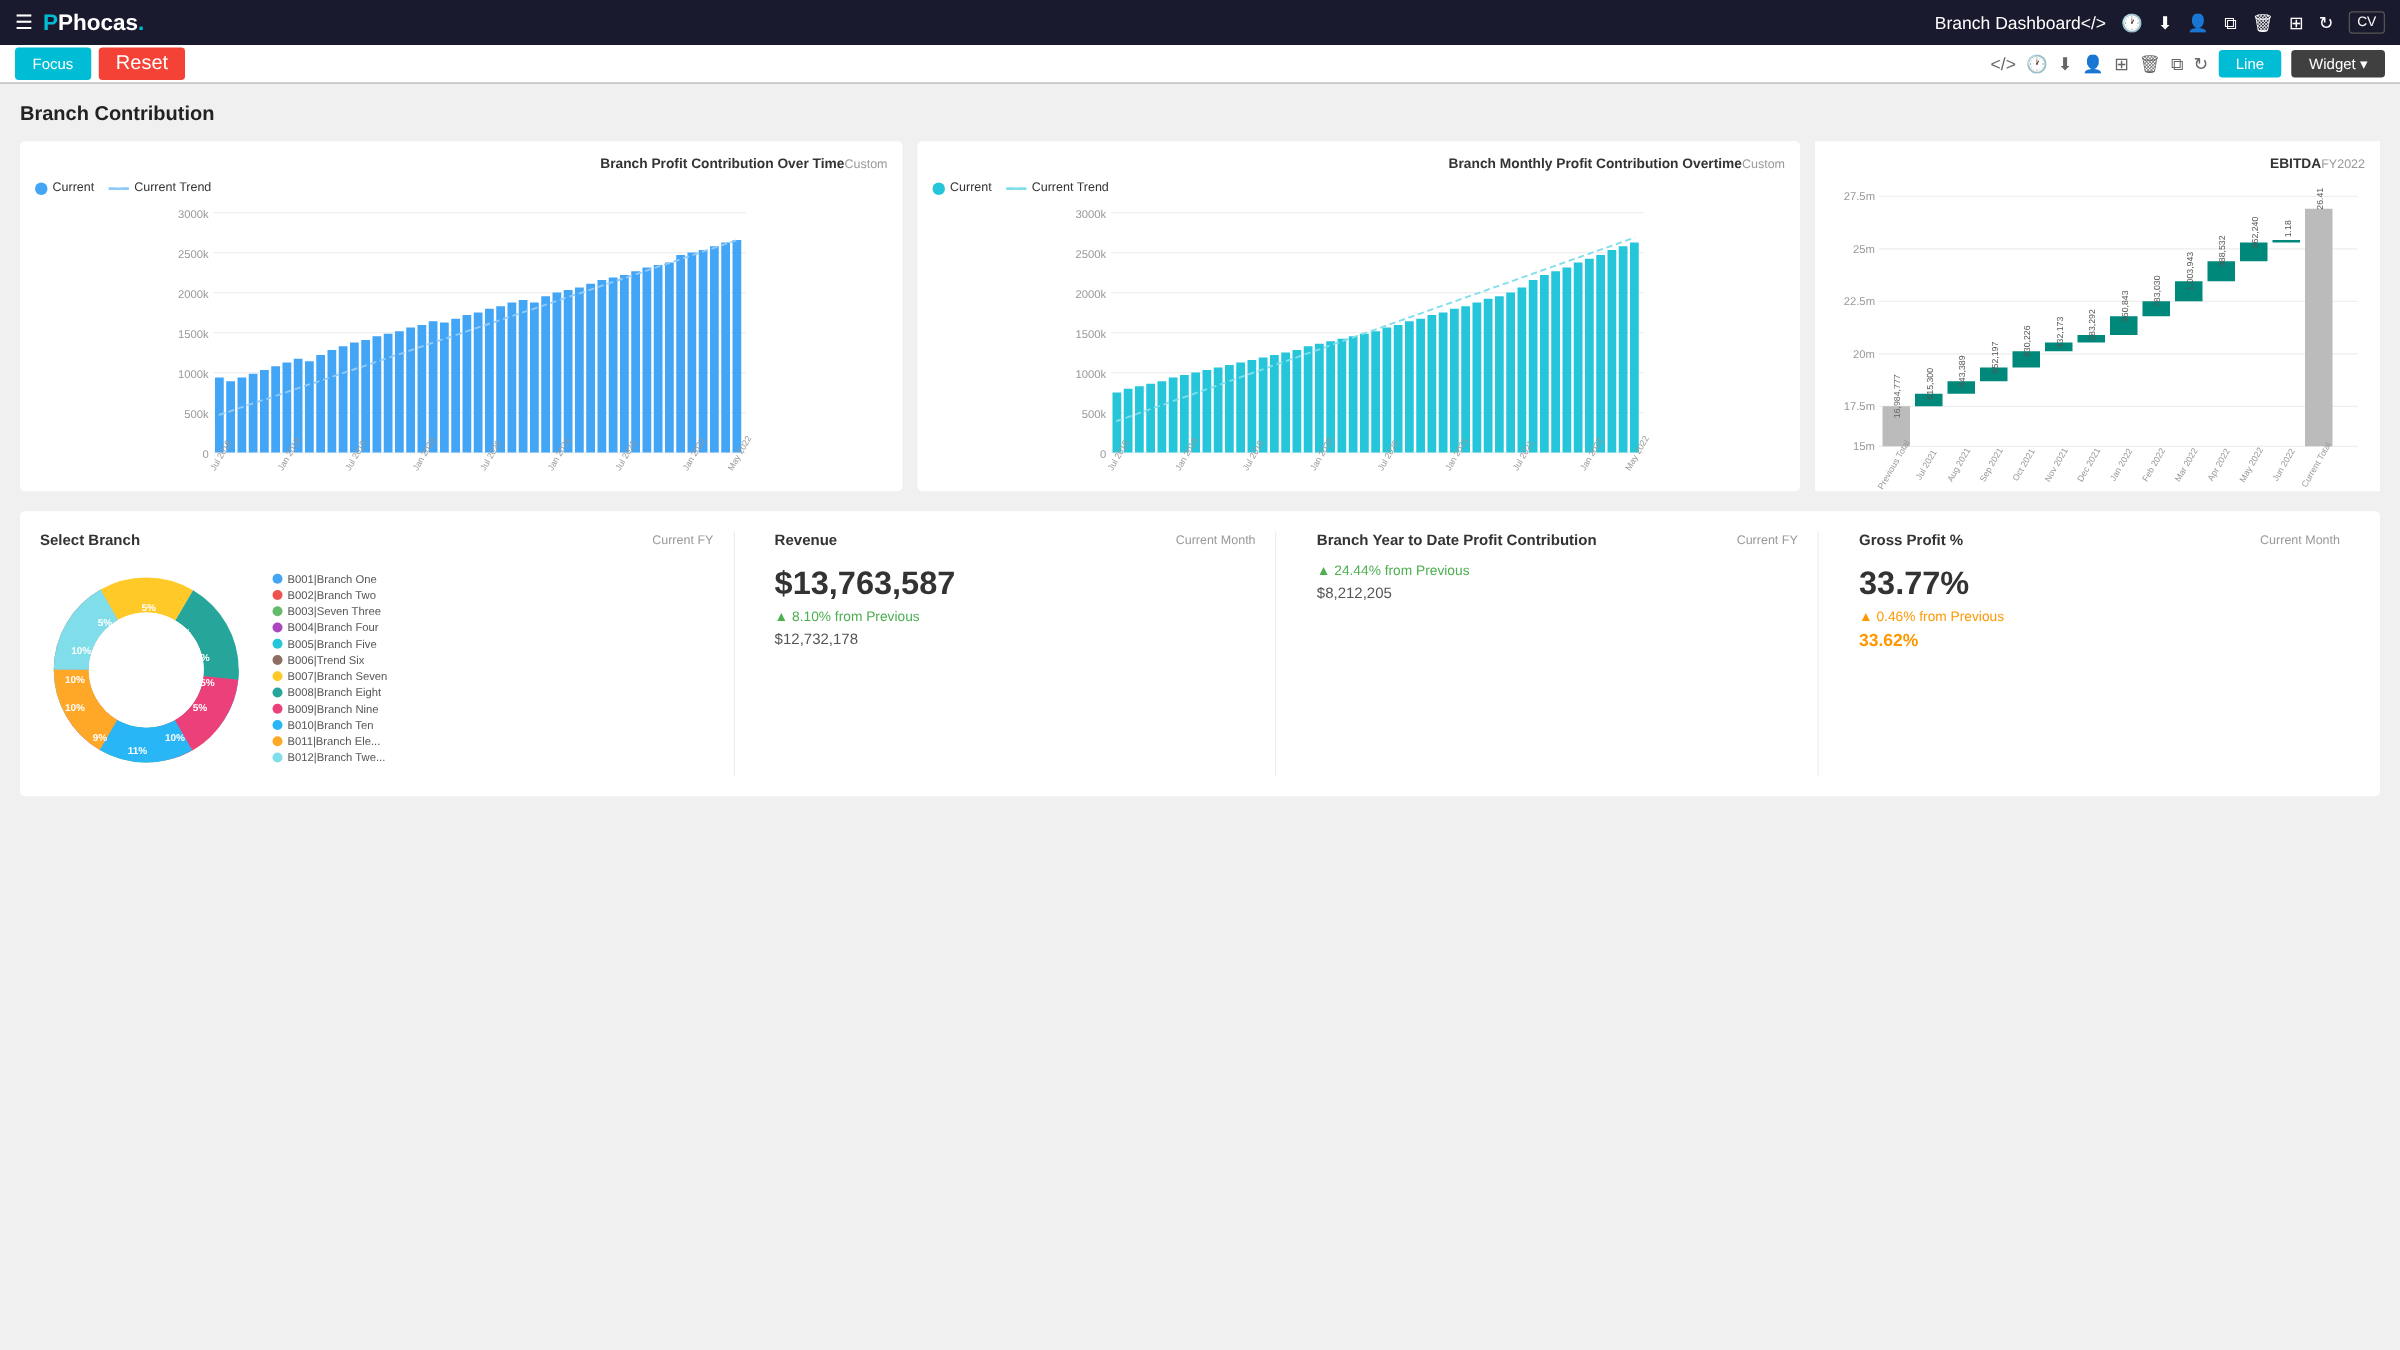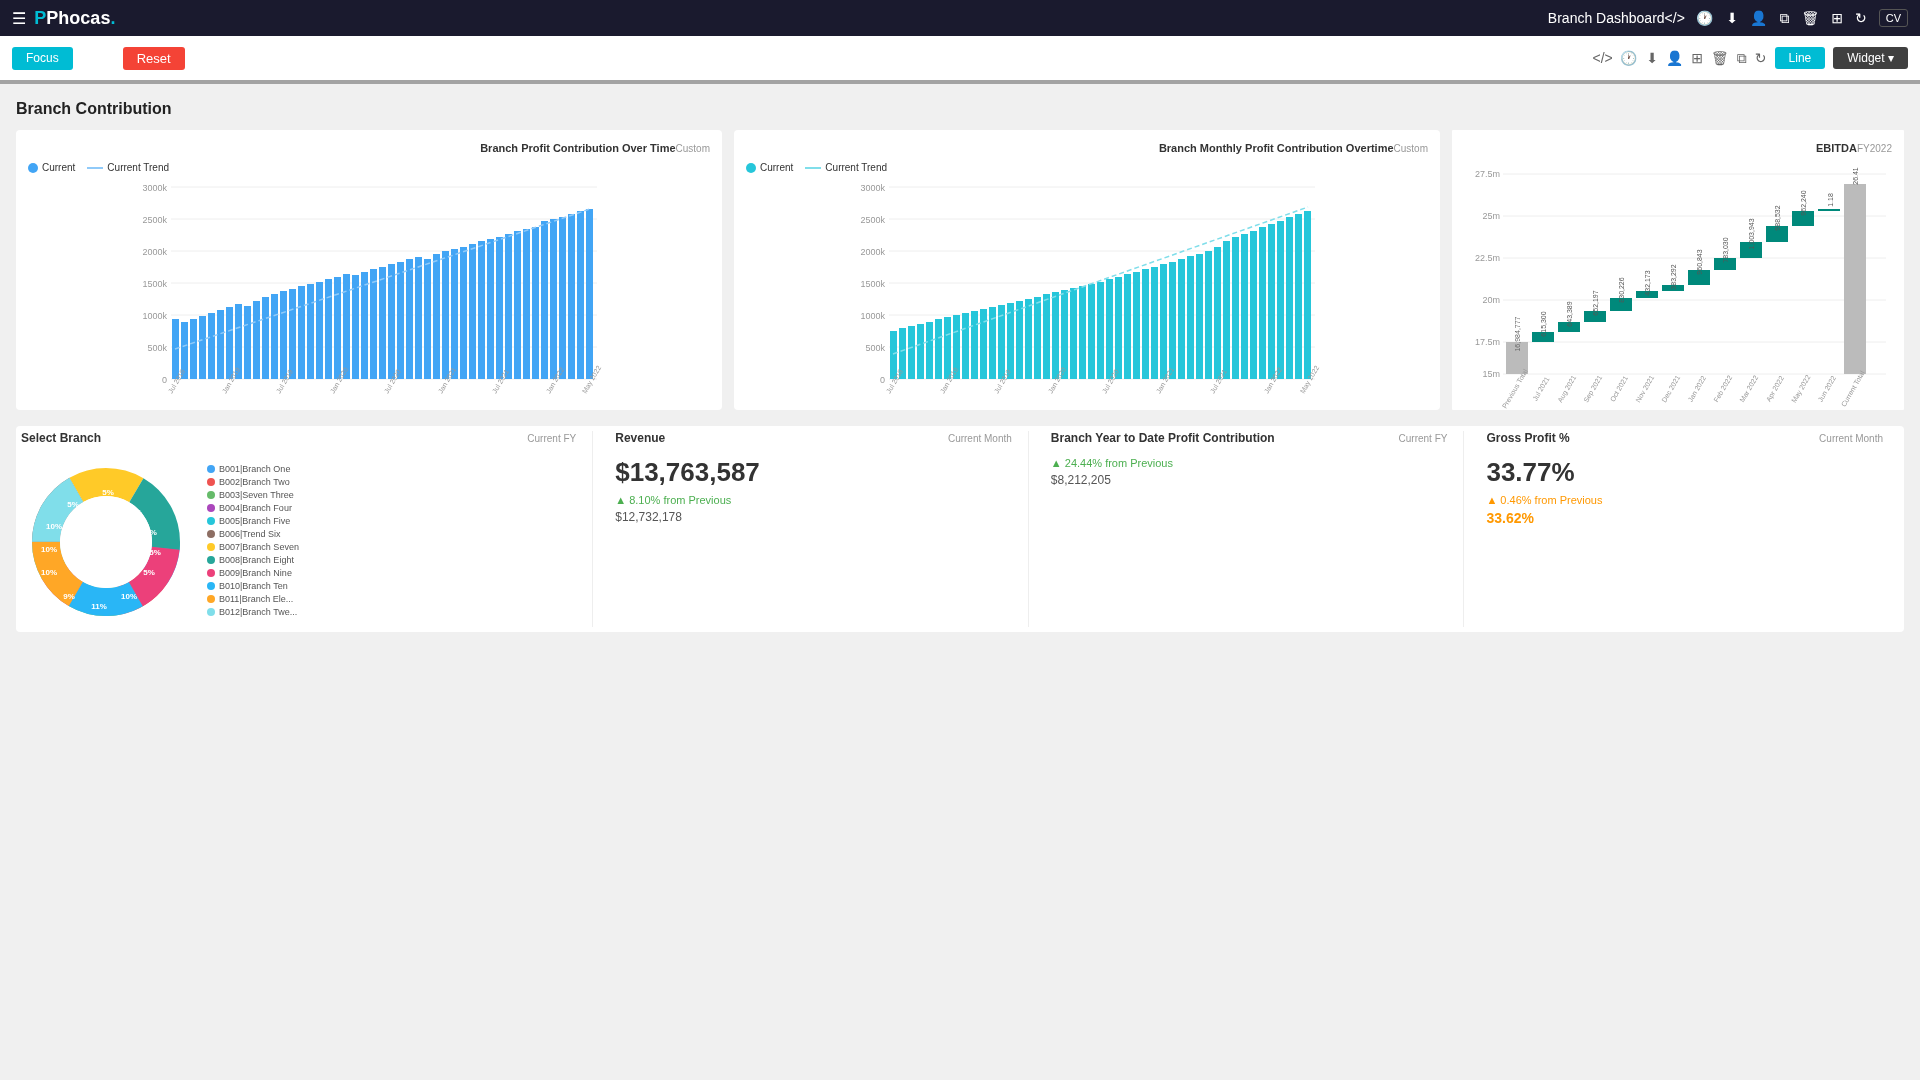--- a/index.html
+++ b/index.html
@@ -29,47 +29,46 @@
     .top-nav .icons {
       display: flex;
       gap: 12px;
       align-items: center;
       font-size: 14px;
     }
 
     
     .toolbar {
       background: #fff;
-      height: 48px;
+      height: 31px;
       display: flex;
       align-items: center;
       padding: 0 12px;
-      border-bottom: 4px solid #a3a3a3;
+      border-bottom: 1px solid #a3a3a3;
       justify-content: space-between;
     }
     .toolbar-left { display: flex; gap: 6px; }
     .toolbar-right { display: flex; gap: 8px; align-items: center; }
     .btn-focus {
       background: #00bcd4;
       color: white;
       border: none;
       padding: 4px 14px;
       border-radius: 3px;
       cursor: pointer;
       font-size: 12px;
     }
     .btn-reset {
       background: #f44336;
       color: white;
       border: none;
       padding: 4px 14px;
       border-radius: 3px;
       cursor: pointer;
-      font-size: 13px;
-      margin-left: 44px;
+      font-size: 16px;
     }
     .btn-line {
       background: #00bcd4;
       color: white;
       border: none;
       padding: 4px 14px;
       border-radius: 3px;
       cursor: pointer;
       font-size: 12px;
     }
@@ -146,24 +145,24 @@
 
     
     .chart-area {
       position: relative;
       height: 200px;
     }
 
     
     .bottom-row {
       display: flex;
-      gap: 6px;
+      gap: 16px;
       background: white;
       border-radius: 4px;
-      padding: 5px;
+      padding: 16px;
     }
     .bottom-section {
       flex: 1;
       padding: 0 16px;
       border-right: 1px solid #eee;
     }
     .bottom-section:last-child { border-right: none; }
     .bottom-section:first-child { padding-left: 0; }
 
     .bottom-header {

